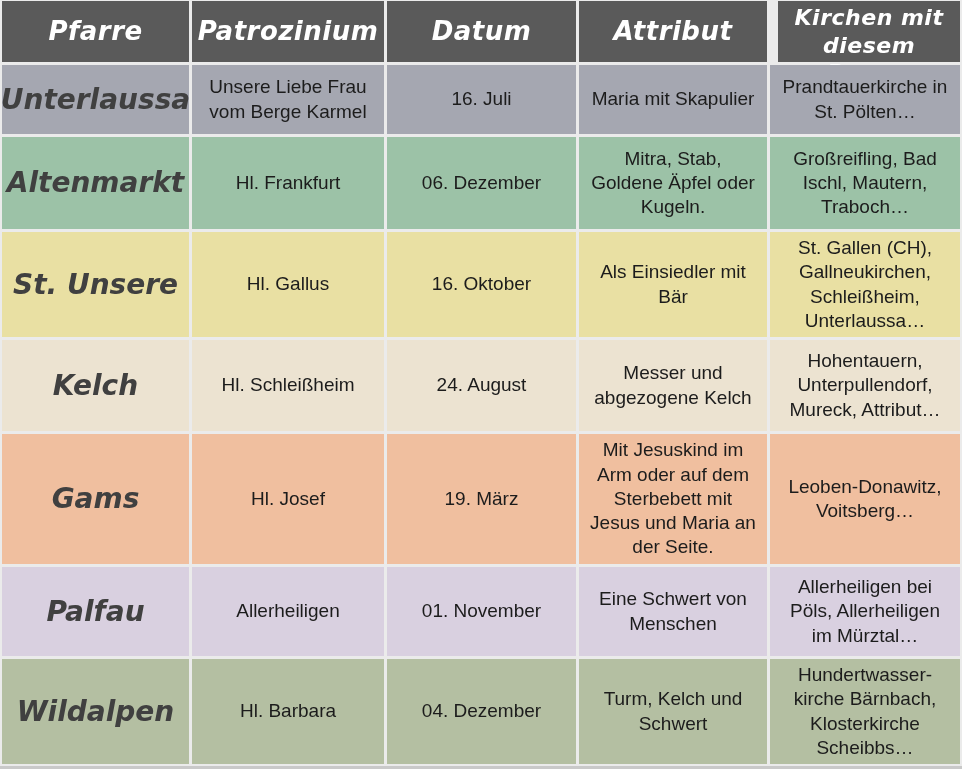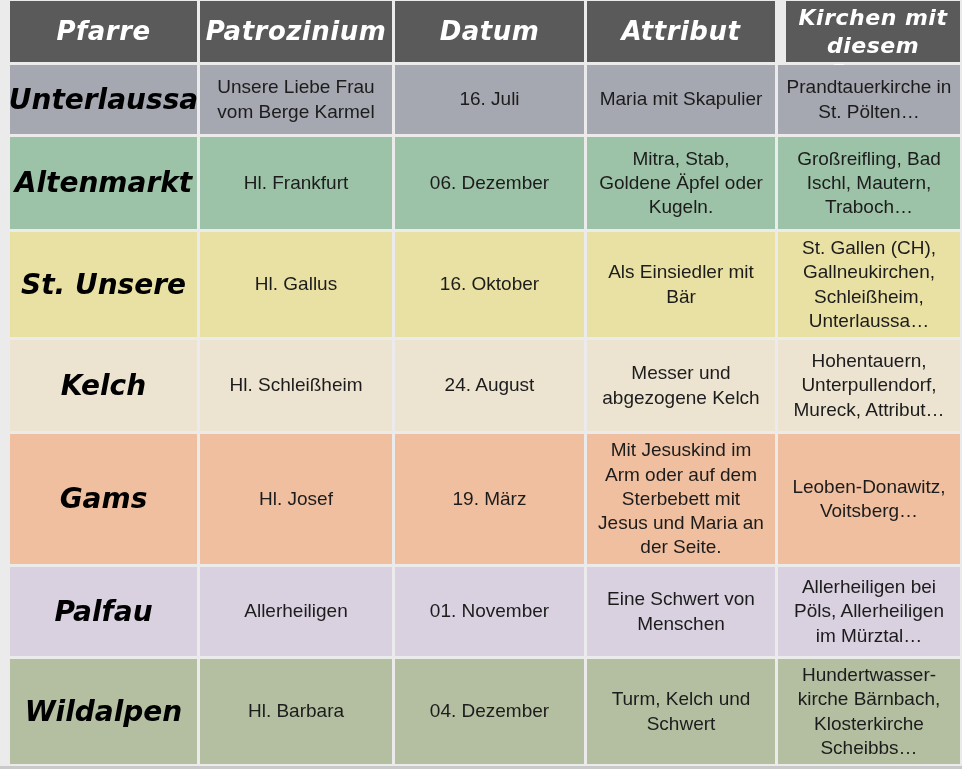--- a/index.html
+++ b/index.html
@@ -6,21 +6,21 @@
   body {
     width: 962px; height: 769px;
     background: var(--page-bg, #c9c9c9);
     font-family: "Liberation Sans", sans-serif;
     overflow: hidden;
   }
   .table-frame {
     box-sizing: border-box;
     width: 962px;
     background: var(--border-color, #ebebeb);
-    padding: 1px 2px 2px 10px;
+    padding: 1px 2px 2px 2px;
   }
   .grid {
     display: grid;
     grid-template-columns: 187px 192px 189px 188px 1fr;
     grid-template-rows: 61px 69px 92px 105px 91px 130px 89px 105px;
     gap: 3px;
   }
   .row { display: contents; }
   .cell {
     display: flex;
@@ -47,21 +47,21 @@
     font-size: 22px;
     line-height: 1.25;
     padding: 3px 4px;
     margin-left: 8px;
   }
   .cell.pfarre {
     font-family: cursive, "DejaVu Sans", sans-serif;
     font-style: italic;
     font-weight: bold;
     font-size: 28px;
-    color: #000000;
+    color: #404040;
     padding: 3px 4px;
   }
   .bottom-strip { height: 5px; background: var(--page-bg, #c9c9c9); }
 </style>
 </head>
 <body>
 
 <div class="table-frame">
   <div class="grid">
 

